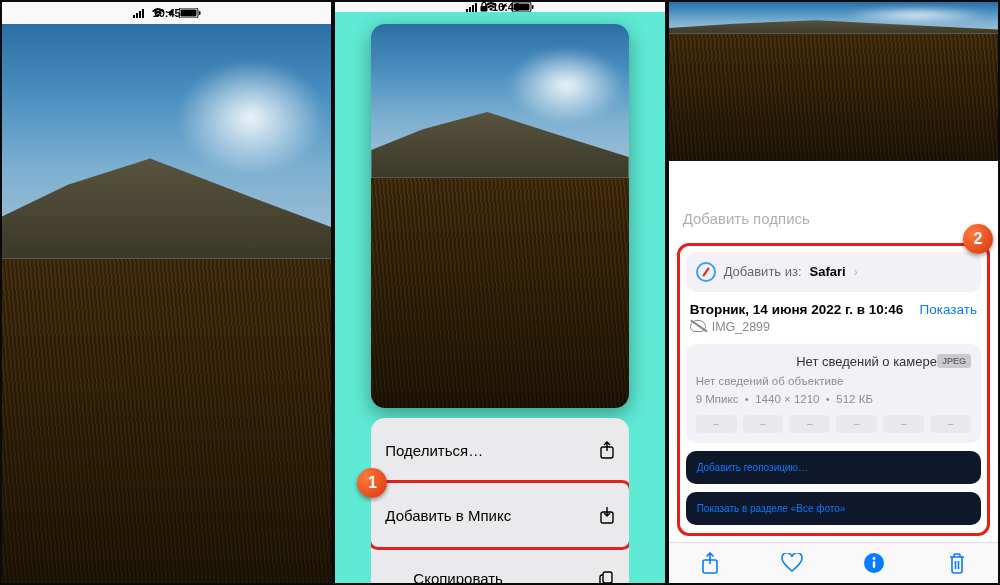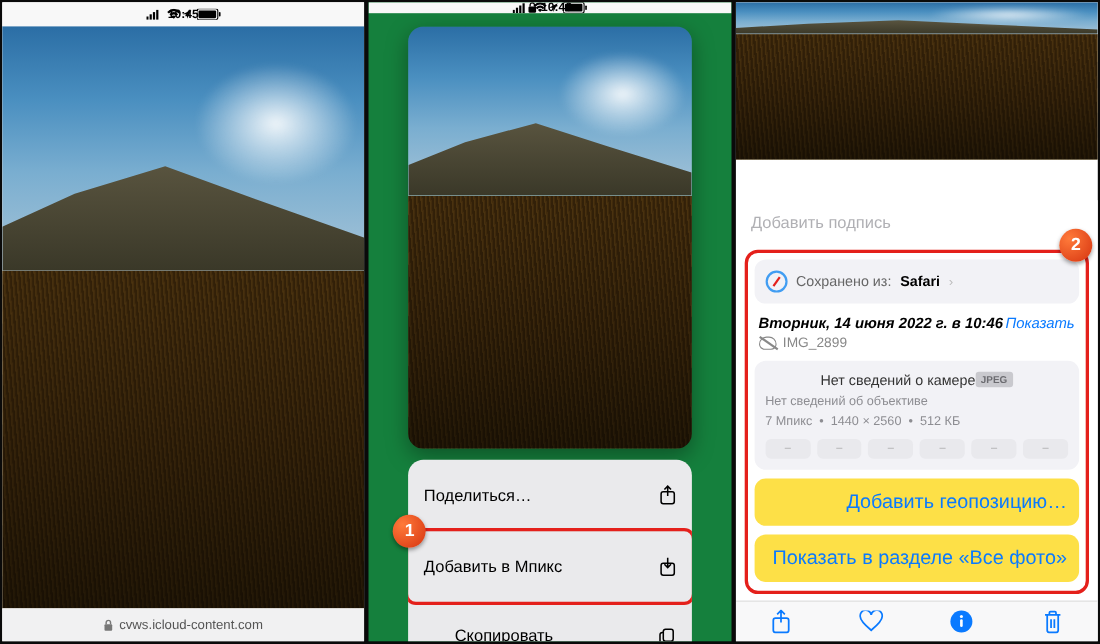--- a/index.html
+++ b/index.html
@@ -65,21 +65,21 @@
     height: 30px;
     background: #f1f1f2;
     display:flex;
     align-items:center;
     justify-content:center;
     font-size:12px;
     color:#555;
     gap:5px;
   }
   
-  .phone2 { background: #15803d; }
+  .phone2 { background: #5eead4; }
   .p2content { flex:1; display:flex; flex-direction:column; align-items:center; padding: 12px 36px 6px; gap:10px; position:relative; }
   .preview {
     width: 100%;
     aspect-ratio: 0.67;
     border-radius: 14px;
     overflow: hidden;
     box-shadow: 0 6px 20px rgba(0,0,0,0.35);
     display:flex;
     flex-direction:column;
   }
@@ -154,56 +154,56 @@
     content:"";position:absolute;left:50%;top:50%;
     width:2px;height:10px;background:#e4201b;
     transform:translate(-50%,-50%) rotate(35deg);
   }
   .meta {
     display:flex;
     flex-direction:column;
     gap:3px;
     padding: 2px 4px;
   }
-  .meta-row1 { display:flex; justify-content:space-between; align-items:flex-end;font-style:italic; }
+  .meta-row1 { display:flex; justify-content:space-between; align-items:flex-end; }
   .meta-date { font-size:13.5px; font-weight:600; color:#000; }
   .meta-edit { color:#0a7aff; font-size:13.5px; }
-  .meta-row2 { display:flex; align-items:flex-end; gap:6px; color:#888; font-size:12.5px; }
+  .meta-row2 { display:flex; align-items:flex-start; gap:6px; color:#888; font-size:12.5px; }
   .cloud-off {
     width:16px;height:12px;border:1.5px solid #888;border-radius:8px 8px 6px 6px;
     position:relative;
   }
   .cloud-off::after{
     content:"";position:absolute;width:20px;height:1.5px;background:#888;
     transform:rotate(35deg);left:-2px;top:4px;
   }
   .camera-box {
     background:#f2f2f6;
     border-radius:10px;
     padding:10px;
     display:flex;
     flex-direction:column;
     gap:6px;
   }
-  .cb-row1{display:flex;justify-content:center;align-items:center;}
+  .cb-row1{display:flex;justify-content:flex-end;align-items:center;}
   .cb-title{font-size:13px;color:#333;}
   .jpeg-tag{background:#c9c9ce;color:#6b6b70;font-size:9px;font-weight:700;padding:2px 5px;border-radius:3px;}
   .cb-sub{font-size:11.5px;color:#8d8d92;}
   .cb-exif{
     display:flex;gap:6px;margin-top:4px;
   }
   .cb-exif span{
     flex:1;background:#e9e9ed;border-radius:5px;height:18px;
     display:flex;align-items:center;justify-content:center;
     font-size:10px;color:#aaa;
   }
   .action-btn{
-    background:#fde047;border-radius:10px;
-    padding:11px;text-align:right;
-    color:#0a7aff;font-size:18px;
+    background:#0f172a;border-radius:10px;
+    padding:11px;text-align:left;
+    color:#0a7aff;font-size:10px;
   }
   .toolbar3{
     height:44px;background:#f8f8f9;border-top:1px solid #ddd;
     display:flex;align-items:center;justify-content:space-around;
   }
   .tb-btn{width:26px;height:26px;display:flex;align-items:center;justify-content:center;}
   svg{display:block;}
 </style>
 </head>
 <body>
@@ -242,29 +242,20 @@
           </svg>
       </span>
     </div>
   </div>
   <div class="content">
     <div class="sky">
         <div class="hill"></div>
       </div>
     <div class="grass"></div>
   </div>
-  <div class="urlrow">
-    <span>
-      <svg width="9" height="11" viewBox="0 0 9 11">
-          <rect x="1" y="4.5" width="7" height="6" rx="1" fill="#777"></rect>
-          <path d="M2.5 4.5 V3 a2 2 0 0 1 4 0 V4.5" fill="none" stroke="#777" stroke-width="1.3"></path>
-        </svg>
-    </span>
-    <span>cvws.icloud-content.com</span>
-  </div>
 </div>
 
 <div class="phone phone2">
   <div class="statusbar">
     <div class="sb-left">
       <span>
         <svg width="14" height="10" viewBox="0 0 14 10">
             <rect x="0" y="7" width="2" height="3" fill="#000"></rect>
             <rect x="3" y="5" width="2" height="5" fill="#000"></rect>
             <rect x="6" y="3" width="2" height="7" fill="#000"></rect>
@@ -351,43 +342,43 @@
     <div class="grass" style="height:80%"></div>
   </div>
   <div class="p3scroll">
     <div class="caption">Добавить подпись</div>
     <div class="infobox">
       <div class="badge" style="right:-6px; top:-22px;">
         <span>2</span>
       </div>
       <div class="saved-row">
         <span class="compass"></span>
-        <span>Сохранено из:</span>
+        <span>Добавить из:</span>
         <span class="app">Safari</span>
         <span style="color:#bbb;font-size:12px;">›</span>
       </div>
       <div class="meta">
         <div class="meta-row1">
           <span class="meta-date">Вторник, 14 июня 2022 г. в 10:46</span>
           <span class="meta-edit">Показать</span>
         </div>
         <div class="meta-row2">
           <span class="cloud-off"></span>
           <span>IMG_2899</span>
         </div>
       </div>
       <div class="camera-box">
         <div class="cb-row1">
           <span class="cb-title">Нет сведений о камере</span>
           <span class="jpeg-tag">JPEG</span>
         </div>
         <div class="cb-sub">Нет сведений об объективе</div>
         <div class="cb-sub">
-          <span>7 Мпикс</span> &nbsp;•&nbsp;
-          <span>1440 × 2560</span> &nbsp;•&nbsp;
+          <span>9 Мпикс</span> &nbsp;•&nbsp;
+          <span>1440 × 1210</span> &nbsp;•&nbsp;
           <span>512 КБ</span>
         </div>
         <div class="cb-exif">
           <span>–</span>
             <span>–</span>
             <span>–</span>
             <span>–</span>
             <span>–</span>
             <span>–</span>
         </div>

